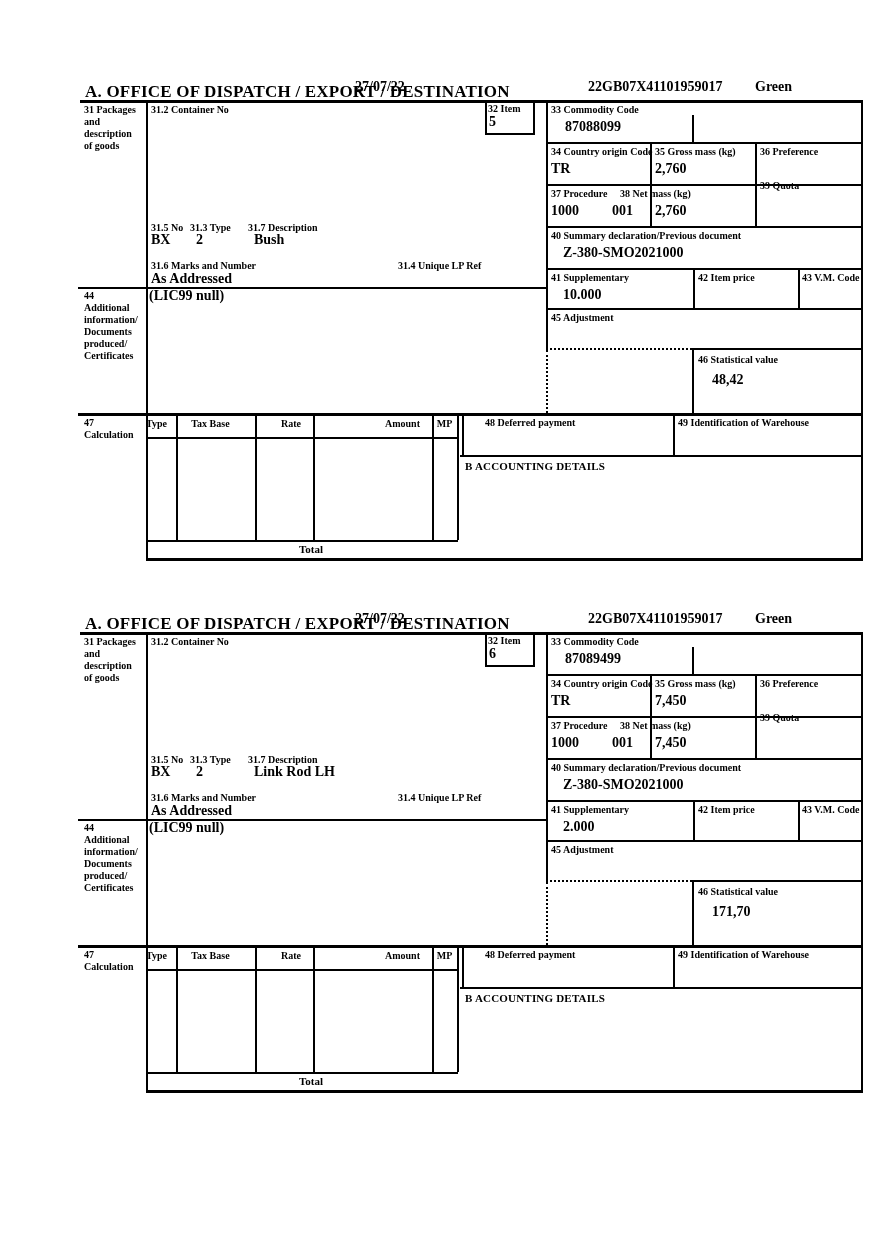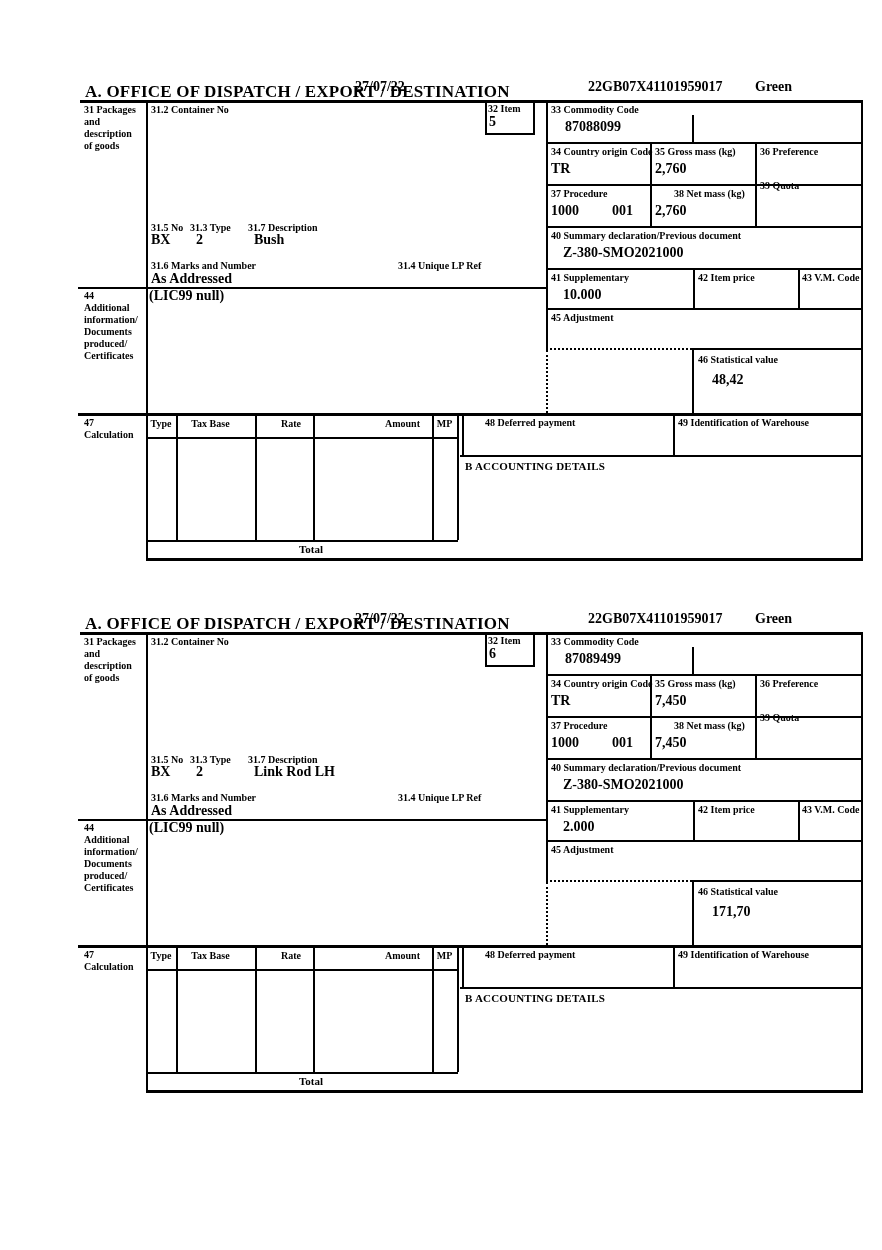--- a/index.html
+++ b/index.html
@@ -61,33 +61,33 @@
   .v-4849{left:673px;top:337px;height:42px;}
   
   .t-b31{left:84px;top:28px;}
   .t-b312{left:151px;top:28px;}
   .t-b32{left:488px;top:27px;}   .t-b32v{left:489px;top:38px;}
   .t-b33{left:551px;top:28px;}   .t-b33v{left:565px;top:43px;}
   .t-b34{left:551px;top:70px;}   .t-b34v{left:551px;top:85px;}
   .t-b35{left:655px;top:70px;}   .t-b35v{left:655px;top:85px;}
   .t-b36{left:760px;top:70px;}
   .t-b37{left:551px;top:112px;}  .t-b37v1{left:551px;top:127px;} .t-b37v2{left:612px;top:127px;}
-  .t-b38{left:674px;top:112px;text-align:center;}  .t-b38v{left:655px;top:127px;}
+  .t-b38{left:620px;top:112px;text-align:center;}  .t-b38v{left:655px;top:127px;}
   .t-b39{left:760px;top:104px;}
   .t-b315{left:151px;top:146px;} .t-b313{left:190px;top:146px;} .t-b317{left:248px;top:146px;}
   .t-b315v{left:151px;top:156px;}.t-b313v{left:196px;top:156px;}.t-b317v{left:254px;top:156px;}
   .t-b40{left:551px;top:154px;}  .t-b40v{left:563px;top:169px;}
   .t-b316{left:151px;top:184px;} .t-b314{left:398px;top:184px;} .t-b316v{left:151px;top:195px;}
   .t-b41{left:551px;top:196px;}  .t-b41v{left:563px;top:211px;}
   .t-b42{left:698px;top:196px;}  .t-b43{left:802px;top:196px;}
   .t-b44{left:84px;top:214px;}   .t-b44v{left:149px;top:212px;}
   .t-b45{left:551px;top:236px;}
   .t-b46{left:698px;top:278px;}  .t-b46v{left:712px;top:296px;}
   .t-b47{left:84px;top:341px;}
-  .t-ct {left:146px;top:342px;width:30px;text-align:center;}
+  .t-ct {left:146px;top:342px;width:30px;}
   .t-ctb{left:176px;top:342px;width:69px;text-align:center;}
   .t-cr {left:255px;top:342px;width:52px;text-align:right;padding-right:6px;box-sizing:border-box;}
   .t-ca {left:313px;top:342px;width:113px;text-align:right;padding-right:6px;box-sizing:border-box;}
   .t-cmp{left:432px;top:342px;width:25px;text-align:center;}
   .t-b48{left:465px;top:341px;margin-left:20px;}  .t-b49{left:678px;top:341px;}
   .t-acct{left:465px;top:384px;font-size:11px;}
   .t-total{left:146px;top:467px;width:330px;text-align:center;font-size:11px;}
 </style>
 </head>
 <body>

